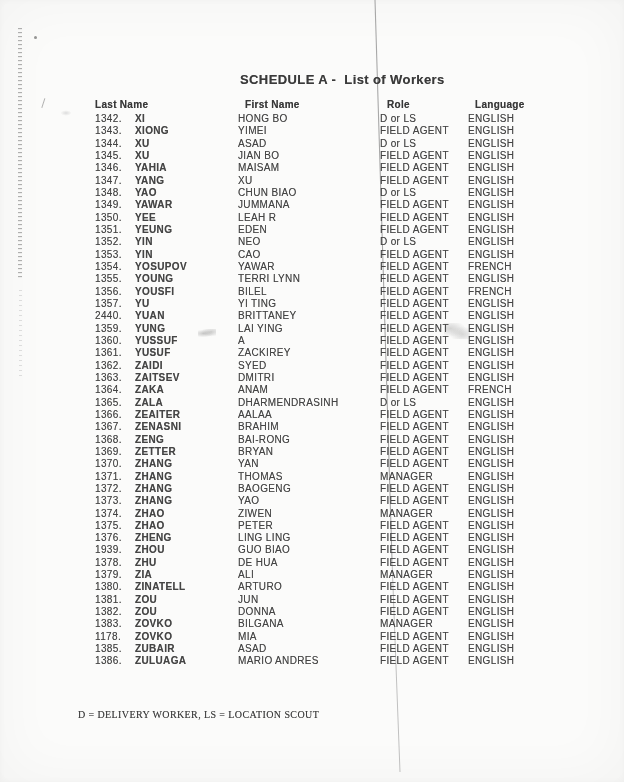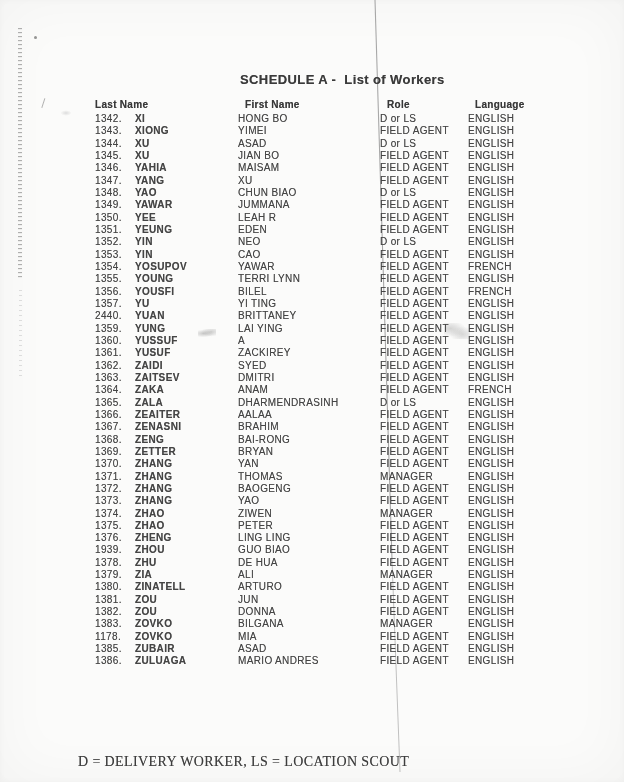--- a/index.html
+++ b/index.html
@@ -32,23 +32,22 @@
   }
   .row{
     display:grid;grid-template-columns:33px 110px 142px 88px 75px;
     height:12.34px;line-height:12.34px;white-space:nowrap;
   }
   .cell-num{text-align:left;}
   .cell-last{padding-left:7px;font-weight:bold;}
   .footer-note{
     position:absolute;left:78px;top:709px;
     font-family:"Liberation Serif","DejaVu Serif",serif;
-    font-size:14px;color:#3d3d3d;letter-spacing:0.4px;
+    font-size:10px;color:#3d3d3d;letter-spacing:0.4px;
     text-shadow:0 0 0.5px rgba(60,60,60,0.5);
-    margin-top:45px;
   }
   
   .artifact-line-svg{position:absolute;left:0;top:0;pointer-events:none;}
   .edge-text-strip{
     position:absolute;left:18px;top:28px;width:4px;height:250px;
     background:repeating-linear-gradient(180deg,
       rgba(70,70,70,0.55) 0 1px, rgba(120,120,120,0.12) 1px 2px,
       transparent 2px 4px);
     filter:blur(0.3px);
     opacity:0.75;

